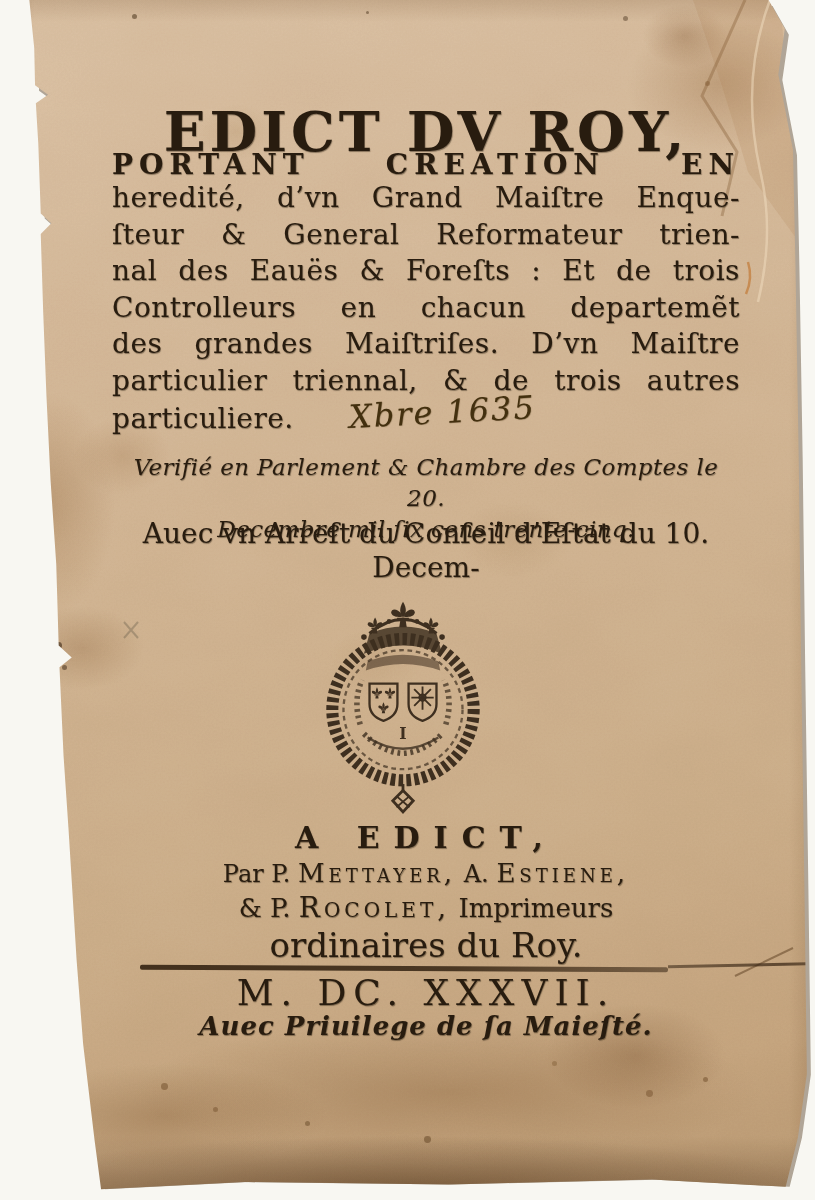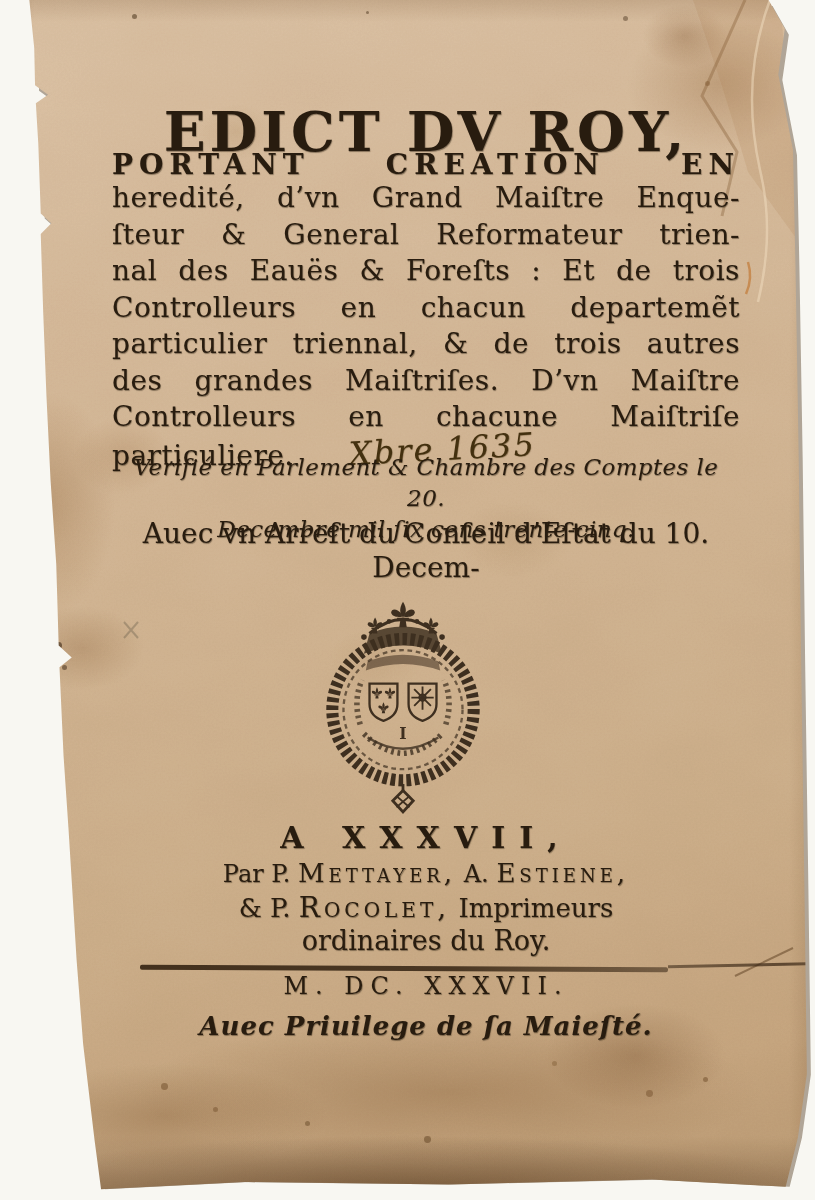--- a/index.html
+++ b/index.html
@@ -75,31 +75,31 @@
     text-shadow:0.5px 0.5px 0.8px rgba(67,48,15,.5);}
   .verify{position:absolute;top:452px;width:100%;text-align:center;
     font-style:italic;font-size:23px;line-height:31px;letter-spacing:.4px;}
   .arrest{position:absolute;top:517px;width:100%;text-align:center;
     font-size:28px;line-height:34px;}
   .emblem{position:absolute;left:198px;top:594px;}
   .city{position:absolute;top:820px;width:100%;text-align:center;
     font-size:30px;font-weight:bold;letter-spacing:14px;}
   .printers1{position:absolute;top:858px;width:100%;text-align:center;font-size:24px;}
   .printers2{position:absolute;top:891px;width:100%;text-align:center;font-size:26px;}
-  .printers3{position:absolute;top:925px;width:100%;text-align:center;font-size:27px;}
+  .printers3{position:absolute;top:925px;width:100%;text-align:center;font-size:34px;}
   .sc{font-variant:small-caps;letter-spacing:4px;font-size:26px;}
   .printers2 .sc{font-size:28px;}
   .rule{position:absolute;top:966px;left:28px;width:528px;height:5px;
     background:linear-gradient(to right, rgba(52,35,18,.9), rgba(52,35,18,.85) 60%, rgba(52,35,18,.55));
     border-radius:2px;transform:rotate(.25deg);}
   .rule-tail{position:absolute;top:963px;left:556px;width:212px;height:2.5px;
     background:linear-gradient(to right, rgba(52,35,18,.55), rgba(60,40,22,.75) 55%, rgba(60,40,22,.35));
     transform:rotate(-1.2deg);}
   .year{position:absolute;top:972px;width:100%;text-align:center;
-    font-size:24px;letter-spacing:7px;}
+    font-size:36px;letter-spacing:7px;}
   .privilege{position:absolute;top:1011px;width:100%;text-align:center;
     font-style:italic;font-weight:bold;font-size:26px;letter-spacing:1px;}
 </style>
 </head>
 <body>
 
 <div class="scan">
 
   <div class="paper-shadow paper-clip"></div>
 
@@ -133,23 +133,22 @@
     <div class="content">
       <h1 class="title ink">EDICT DV ROY,</h1>
 
       <div class="subtitle ink">PORTANT CREATION EN</div>
 
       <div class="body-block ink">
         <div class="bline">heredité, d’vn Grand Maiſtre Enque-</div>
         <div class="bline">ſteur &amp; General Reformateur trien-</div>
         <div class="bline">nal des Eauës &amp; Foreſts : Et de trois</div>
         <div class="bline">Controlleurs en chacun departemẽt</div>
+        <div class="bline">des grandes Maiſtriſes. D’vn Maiſtre</div>
         <div class="bline">particulier triennal, &amp; de trois autres</div>
-        <div class="bline">des grandes Maiſtriſes. D’vn Maiſtre</div>
-        <div class="bline">Controlleurs en chacune Maiſtriſe</div>
         <div class="bline last"><span>particuliere.</span><span class="hand">Xbre 1635</span></div>
       </div>
 
       <div class="verify ink">
         <div>Verifié en Parlement &amp; Chambre des Comptes le 20.</div>
         <div>Decembre mil ſix cens trente-cinq.</div>
       </div>
 
       <div class="arrest ink">
         <div>Auec vn Arreſt du Conſeil d’Eſtat du 10. Decem-</div>
@@ -196,21 +195,21 @@
           <path d="M62 154 Q100 178 138 154" stroke="#2b1e11" stroke-width="2.5" fill="none" opacity=".8"></path>
           <path d="M54 140 Q46 114 56 92" stroke="#2b1e11" stroke-width="6" stroke-dasharray="3 4" fill="none" opacity=".72"></path>
           <path d="M146 140 Q154 114 144 92" stroke="#2b1e11" stroke-width="6" stroke-dasharray="3 4" fill="none" opacity=".72"></path>
 
           <path d="M100 204 L100 211" stroke="#2b1e11" stroke-width="3"></path>
           <path d="M100 211 L111 222 L100 234 L89 222 Z" fill="none" stroke="#2b1e11" stroke-width="3"></path>
           <path d="M93 217 L107 229 M107 217 L93 229" stroke="#2b1e11" stroke-width="2"></path>
         </g>
       </svg>
 
-      <div class="city ink">A XXXVII,</div>
+      <div class="city ink">A EDICT,</div>
 
       <div class="printers1 ink">
         <span>Par P.</span>
         <span class="sc">Mettayer,</span>
         <span>A.</span>
         <span class="sc">Estiene,</span>
       </div>
 
       <div class="printers2 ink">
         <span>&amp; P.</span>

